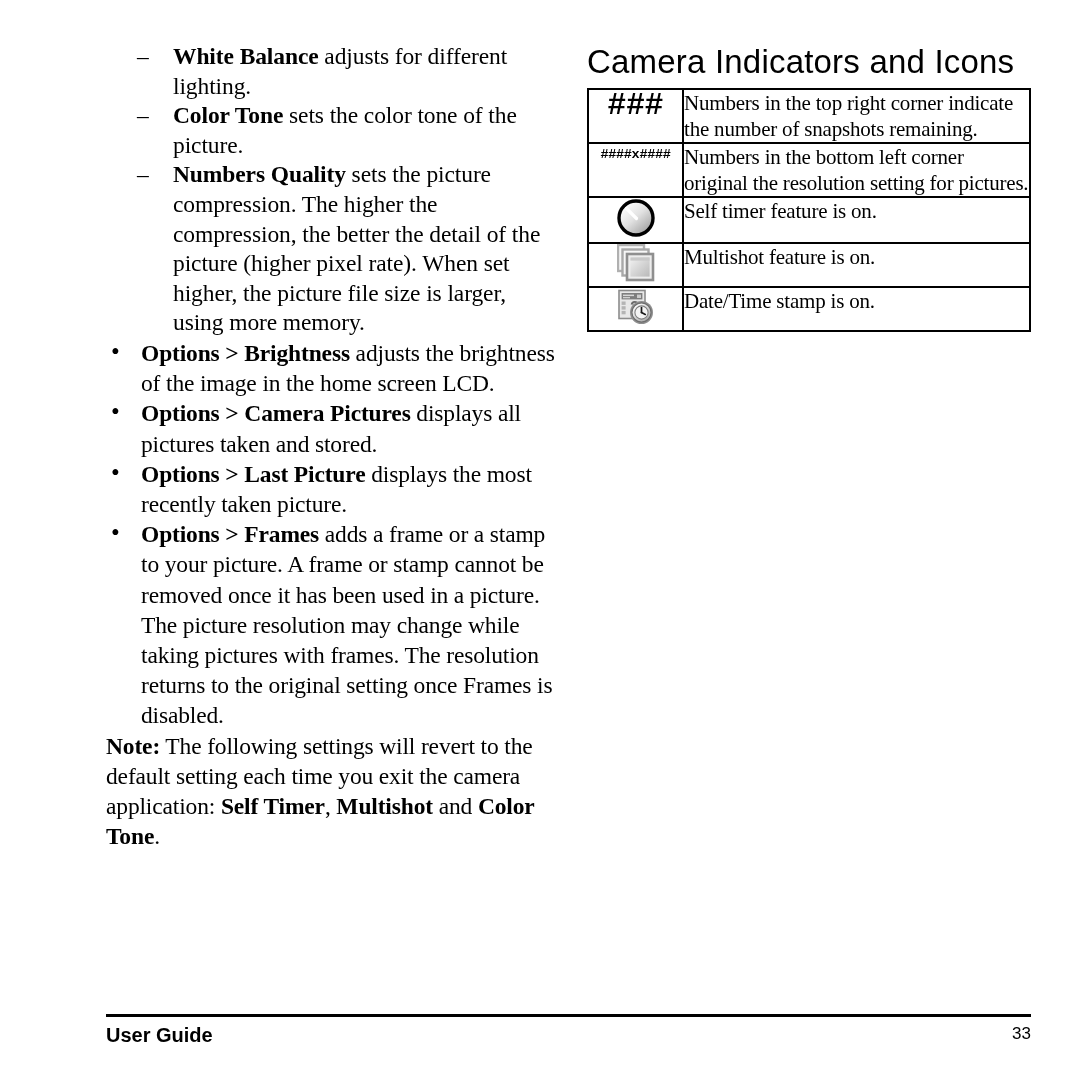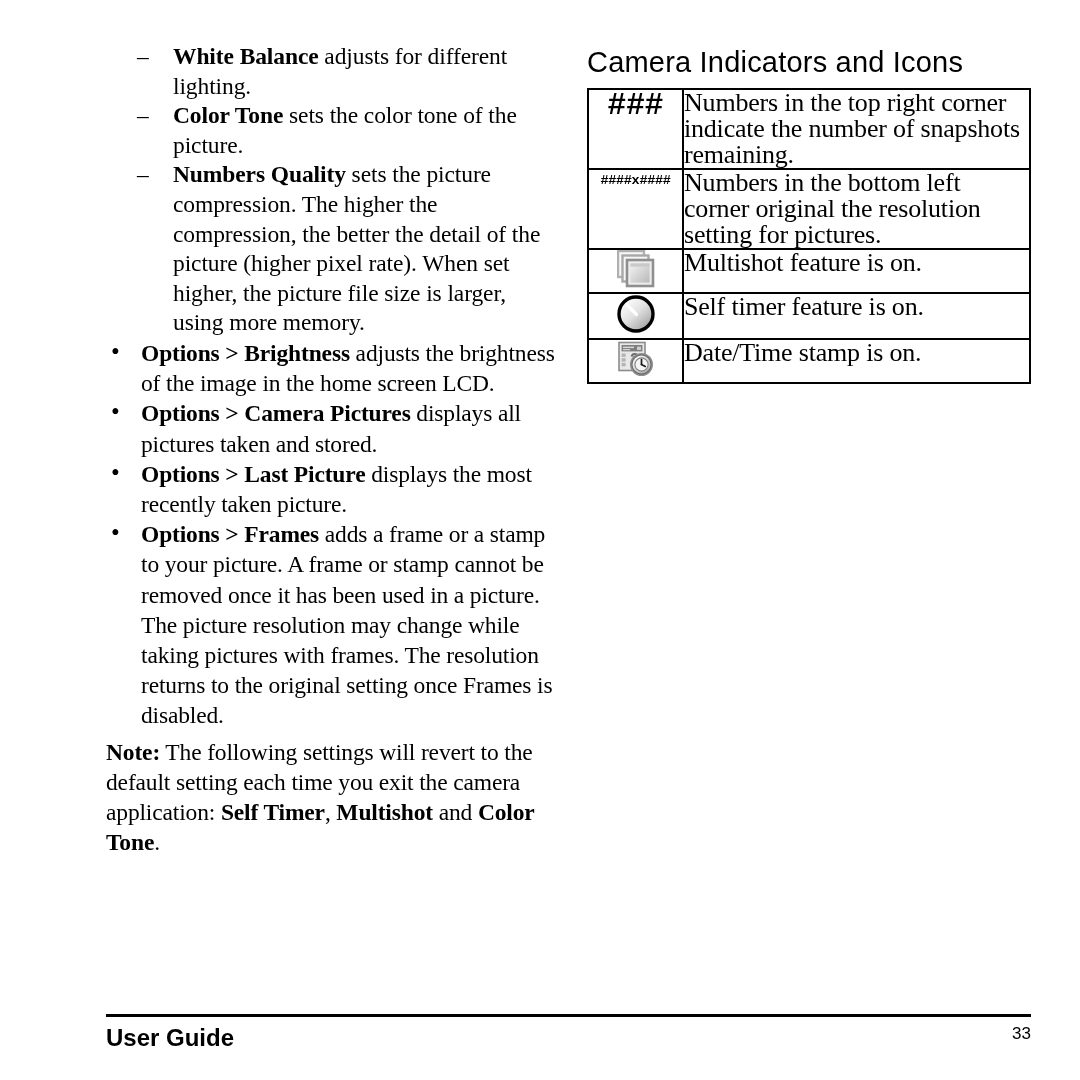--- a/index.html
+++ b/index.html
@@ -74,29 +74,28 @@
     left: 5px;
     top: -1px;
     font-size: 25px;
     line-height: 30.2px;
   }
 
   .note-block {
     font-size: 23.5px;
     line-height: 30.2px;
     letter-spacing: -0.15px;
-    margin-top: 6px;
   }
 
   b, .b { font-weight: bold; text-align: right; }
 
   
   .section-title {
     font-family: "Liberation Sans", "DejaVu Sans", sans-serif;
-    font-size: 29px;
+    font-size: 33px;
     font-weight: normal;
     line-height: 40px;
     letter-spacing: 0.2px;
     margin: 0 0 6px 0;
   }
   .intro {
     font-size: 23.5px;
     line-height: 29.6px;
     letter-spacing: -0.2px;
     margin: 0 0 18px 0;
@@ -114,21 +113,21 @@
     padding: 0;
   }
   td.icon-cell {
     width: 93px;
     text-align: center;
     vertical-align: middle;
     padding: 8px 4px 8px 4px;
   }
   td.desc-cell {
     padding: 8px 8px 10px 11px;
-    font-size: 26px;
+    font-size: 21px;
     line-height: 26px;
     letter-spacing: -0.2px;
     vertical-align: top;
   }
 
   .hash-big {
     font-family: "Liberation Mono", "DejaVu Sans Mono", monospace;
     font-size: 31px;
     font-weight: bold;
     letter-spacing: 0px;
@@ -155,21 +154,21 @@
     top: 1014px;
     width: 925px;
     height: 3px;
     background: #000000;
   }
   .footer-left {
     position: absolute;
     left: 106px;
     top: 1024px;
     font-family: "Liberation Sans", "DejaVu Sans", sans-serif;
-    font-size: 24px;
+    font-size: 20px;
     font-weight: bold;
     letter-spacing: 0px;
   }
   .footer-right {
     position: absolute;
     left: 0px;
     top: 1024px;
     width: 1031px;
     text-align: right;
     font-family: "Liberation Sans", "DejaVu Sans", sans-serif;
@@ -229,20 +228,39 @@
           <td class="desc-cell">Numbers in the top right corner indicate the number of snapshots remaining.</td>
         </tr>
 
         <tr>
           <td class="icon-cell">
             <span class="hash-small">####x####</span>
           </td>
           <td class="desc-cell">Numbers in the bottom left corner original the resolution setting for pictures.</td>
         </tr>
 
+
+        <tr>
+          <td class="icon-cell">
+            <span class="icon-wrap">
+              <svg width="40" height="40" viewBox="0 0 40 40" xmlns="http://www.w3.org/2000/svg">
+                <defs>
+                  <linearGradient id="sg" x1="0.15" y1="0.1" x2="0.9" y2="0.95">
+                    <stop offset="0" stop-color="#ffffff"></stop>
+                    <stop offset="0.45" stop-color="#e2e2e2"></stop>
+                    <stop offset="1" stop-color="#9a9a9a"></stop>
+                  </linearGradient>
+                </defs>
+                <circle cx="20" cy="20" r="17" fill="url(#sg)" stroke="#000000" stroke-width="3.4"></circle>
+                <line x1="20.5" y1="20.5" x2="10.5" y2="10.5" stroke="#ffffff" stroke-width="3.2" stroke-linecap="round"></line>
+              </svg>
+            </span>
+          </td>
+          <td class="desc-cell">Self timer feature is on.</td>
+        </tr>
 
         <tr>
           <td class="icon-cell">
             <span class="icon-wrap">
               <svg width="38" height="38" viewBox="0 0 38 38" xmlns="http://www.w3.org/2000/svg">
                 <defs>
                   <linearGradient id="mg" x1="0" y1="0" x2="1" y2="1">
                     <stop offset="0" stop-color="#f2f2f2"></stop>
                     <stop offset="1" stop-color="#b9b9b9"></stop>
                   </linearGradient>
@@ -254,39 +272,20 @@
                 <rect x="13.4" y="13.4" width="19.2" height="3.2" fill="#c9c9c9"></rect>
               </svg>
             </span>
           </td>
           <td class="desc-cell">Multishot feature is on.</td>
         </tr>
 
         <tr>
           <td class="icon-cell">
             <span class="icon-wrap">
-              <svg width="40" height="40" viewBox="0 0 40 40" xmlns="http://www.w3.org/2000/svg">
-                <defs>
-                  <linearGradient id="sg" x1="0.15" y1="0.1" x2="0.9" y2="0.95">
-                    <stop offset="0" stop-color="#ffffff"></stop>
-                    <stop offset="0.45" stop-color="#e2e2e2"></stop>
-                    <stop offset="1" stop-color="#9a9a9a"></stop>
-                  </linearGradient>
-                </defs>
-                <circle cx="20" cy="20" r="17" fill="url(#sg)" stroke="#000000" stroke-width="3.4"></circle>
-                <line x1="20.5" y1="20.5" x2="10.5" y2="10.5" stroke="#ffffff" stroke-width="3.2" stroke-linecap="round"></line>
-              </svg>
-            </span>
-          </td>
-          <td class="desc-cell">Self timer feature is on.</td>
-        </tr>
-
-        <tr>
-          <td class="icon-cell">
-            <span class="icon-wrap">
               <svg width="38" height="38" viewBox="0 0 38 38" xmlns="http://www.w3.org/2000/svg">
                 <defs>
                   <linearGradient id="cg" x1="0.2" y1="0.1" x2="0.85" y2="0.95">
                     <stop offset="0" stop-color="#ffffff"></stop>
                     <stop offset="1" stop-color="#a6a6a6"></stop>
                   </linearGradient>
                 </defs>
 
                 <rect x="2" y="2.5" width="26" height="28" fill="#e8e8e8" stroke="#8c8c8c" stroke-width="1.6"></rect>
                 <rect x="4.6" y="5" width="20.8" height="6.4" fill="#7e7e7e"></rect>

